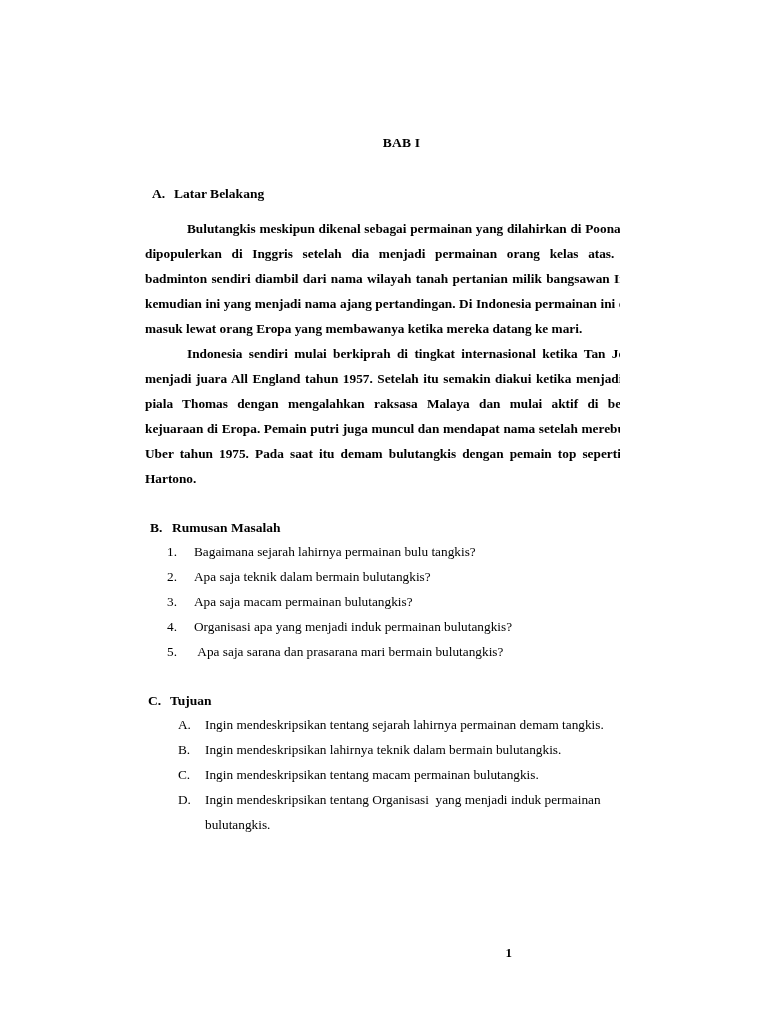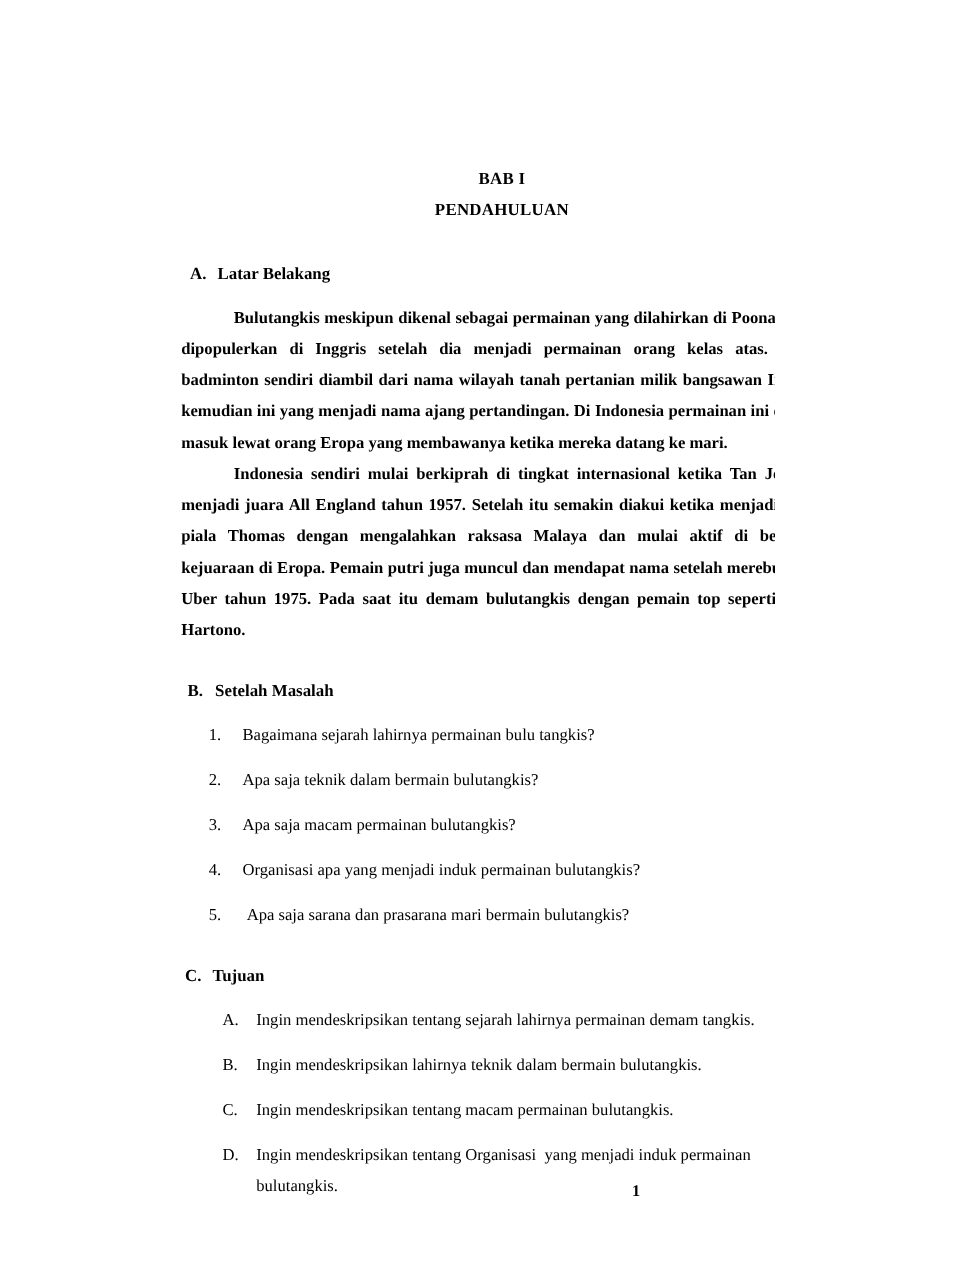--- a/index.html
+++ b/index.html
@@ -102,62 +102,60 @@
     padding-left: 33px;
   }
   .li-marker {
     flex: none;
     width: 27px;
     display: inline-block;
   }
   .li-text {
     flex: 1 1 auto;
     white-space: pre-wrap;
-    margin-top: 11px;
   }
 
   .page-number {
     position: absolute;
     right: 108px;
     top: 944px;
     font-size: 13px;
     font-weight: bold;
     line-height: 18px;
   }
 </style>
 </head>
 <body>
 
 <div class="page">
 
   <div class="content">
 
     <div class="chapter-title">
       <span>BAB I</span>
-      <span class="line2">PENDAHULUAN</span>
     </div>
 
     <div class="gap-after-title"></div>
 
     <div class="section">
       <div class="section-heading indent-a">
         <span class="marker">A.</span>
         <span>Latar Belakang</span>
       </div>
       <div class="spacer-sm"></div>
       <p class="body-par">Bulutangkis meskipun dikenal sebagai permainan yang dilahirkan di Poona India, dipopulerkan di Inggris setelah dia menjadi permainan orang kelas atas. Nama badminton sendiri diambil dari nama wilayah tanah pertanian milik bangsawan Inggris, kemudian ini yang menjadi nama ajang pertandingan. Di Indonesia permainan ini diduga masuk lewat orang Eropa yang membawanya ketika mereka datang ke mari.</p>
       <p class="body-par">Indonesia sendiri mulai berkiprah di tingkat internasional ketika Tan Joe Hol menjadi juara All England tahun 1957. Setelah itu semakin diakui ketika menjadi juara piala Thomas dengan mengalahkan raksasa Malaya dan mulai aktif di berbagai kejuaraan di Eropa. Pemain putri juga muncul dan mendapat nama setelah merebut pula Uber tahun 1975. Pada saat itu demam bulutangkis dengan pemain top seperti Rudy Hartono.</p>
     </div>
 
     <div class="spacer-lg"></div>
 
     <div class="section">
       <div class="section-heading indent-b">
         <span class="marker">B.</span>
-        <span>Setelah Masalah</span>
+        <span>Rumusan Masalah</span>
       </div>
       <ol class="num-list">
         <li>
           <span class="li-marker">1.</span>
           <span class="li-text">Bagaimana sejarah lahirnya permainan bulu tangkis?</span>
         </li>
         <li>
           <span class="li-marker">2.</span>
           <span class="li-text">Apa saja teknik dalam bermain bulutangkis?</span>
         </li>

